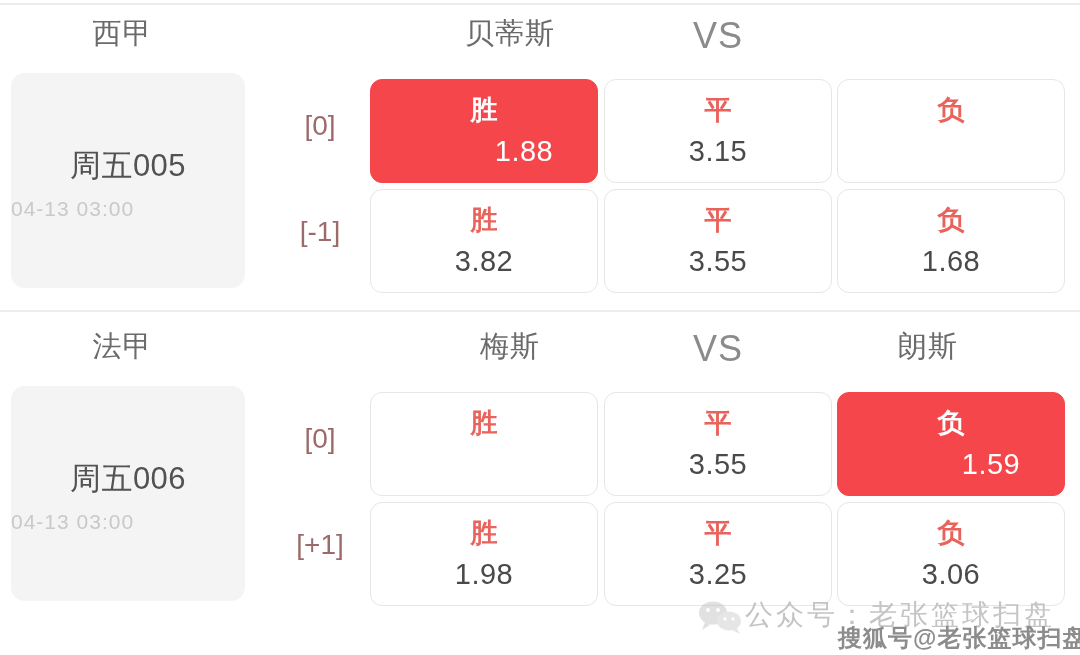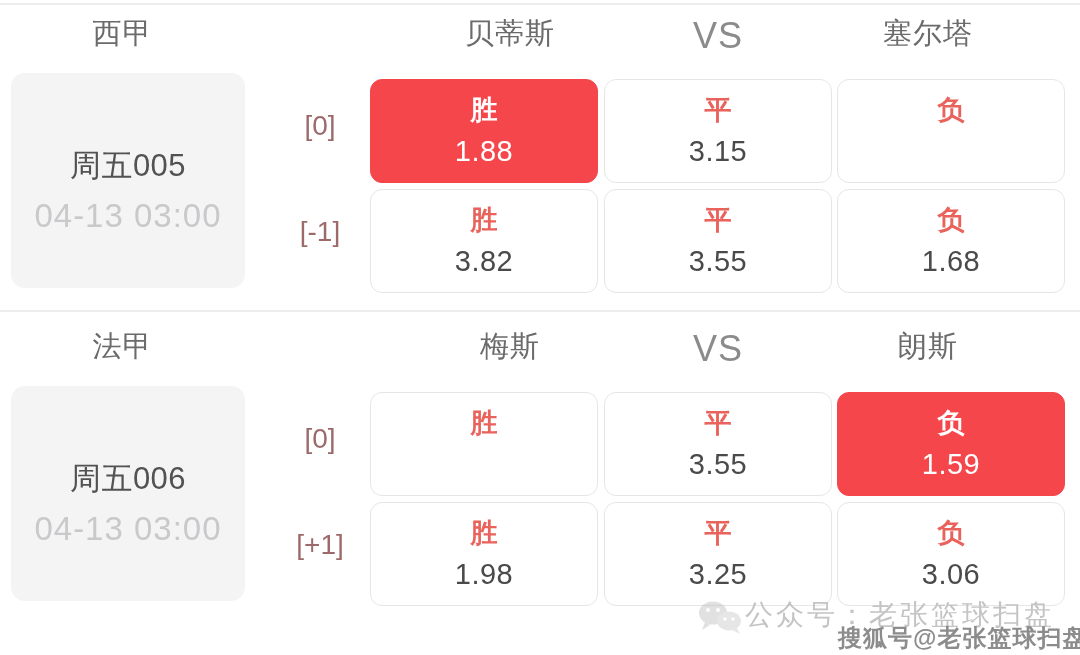--- a/index.html
+++ b/index.html
@@ -119,22 +119,22 @@
     text-align: center;
     font-size: 31px;
     color: #525252;
     letter-spacing: 0.5px;
   }
   .info-date {
     position: absolute;
     left: 0;
     top: 124px;
     width: 234px;
-    text-align: center;
-    font-size: 33px;
+    text-align: left;
+    font-size: 21px;
     color: #c9c9cb;
     letter-spacing: 1px;
   }
 
   
   .handicap {
     position: absolute;
     width: 110px;
     text-align: center;
     left: 265px;
@@ -180,21 +180,21 @@
   .odds-value {
     position: absolute;
     left: 0;
     top: 55px;
     width: 100%;
     text-align: center;
     font-size: 29px;
     color: #4a4a4a;
     letter-spacing: 0.5px;
   }
-  .odds-cell.hl .odds-value { color: #ffffff; }
+  .odds-cell.hl .odds-value { color: #ffffff; padding-left: 40px; }
 
   
   .c0 { left: 370px; }
   .c1 { left: 604px; }
   .c2 { left: 837px; }
   
   .r0 { top: 79px; }
   .r1 { top: 189px; }
 
   
@@ -232,21 +232,20 @@
 <div class="page">
 
   <div class="top-rule"></div>
 
   <div class="match-block m0">
 
     <div class="head-row">
       <div class="head-league">西甲</div>
       <div class="head-home">贝蒂斯</div>
       <div class="head-vs">VS</div>
-      <div class="head-away">塞尔塔</div>
     </div>
 
     <div class="info-card">
       <div class="info-num">周五005</div>
       <div class="info-date">04-13 03:00</div>
     </div>
 
     <div class="handicap r0">[0]</div>
     <div class="handicap r1">[-1]</div>
 

